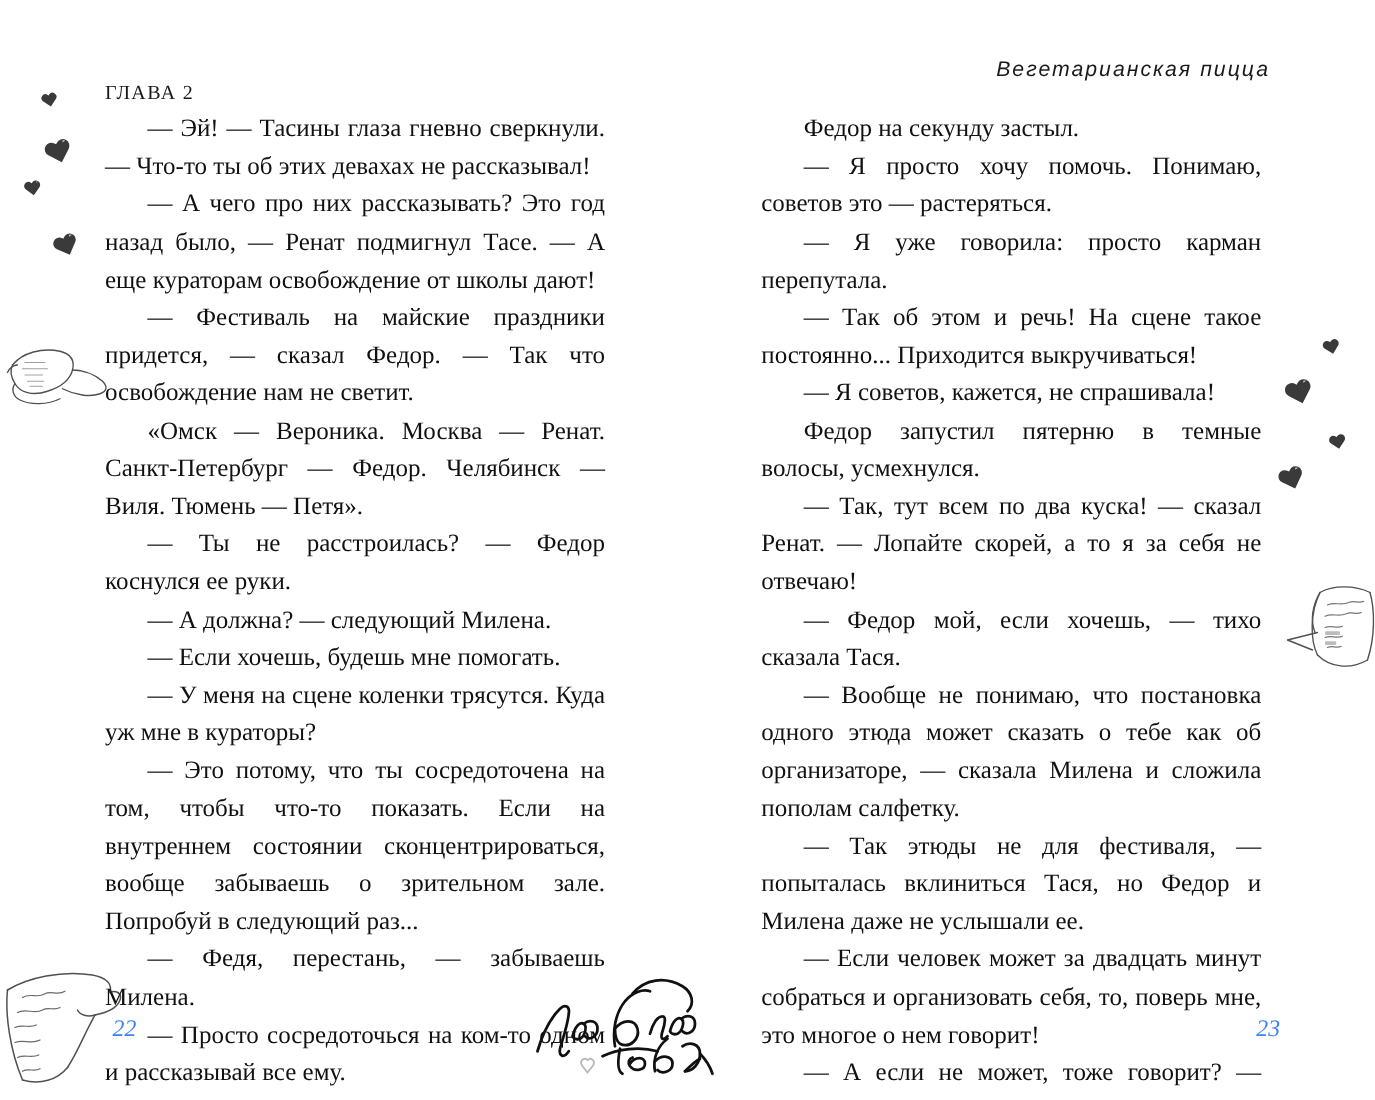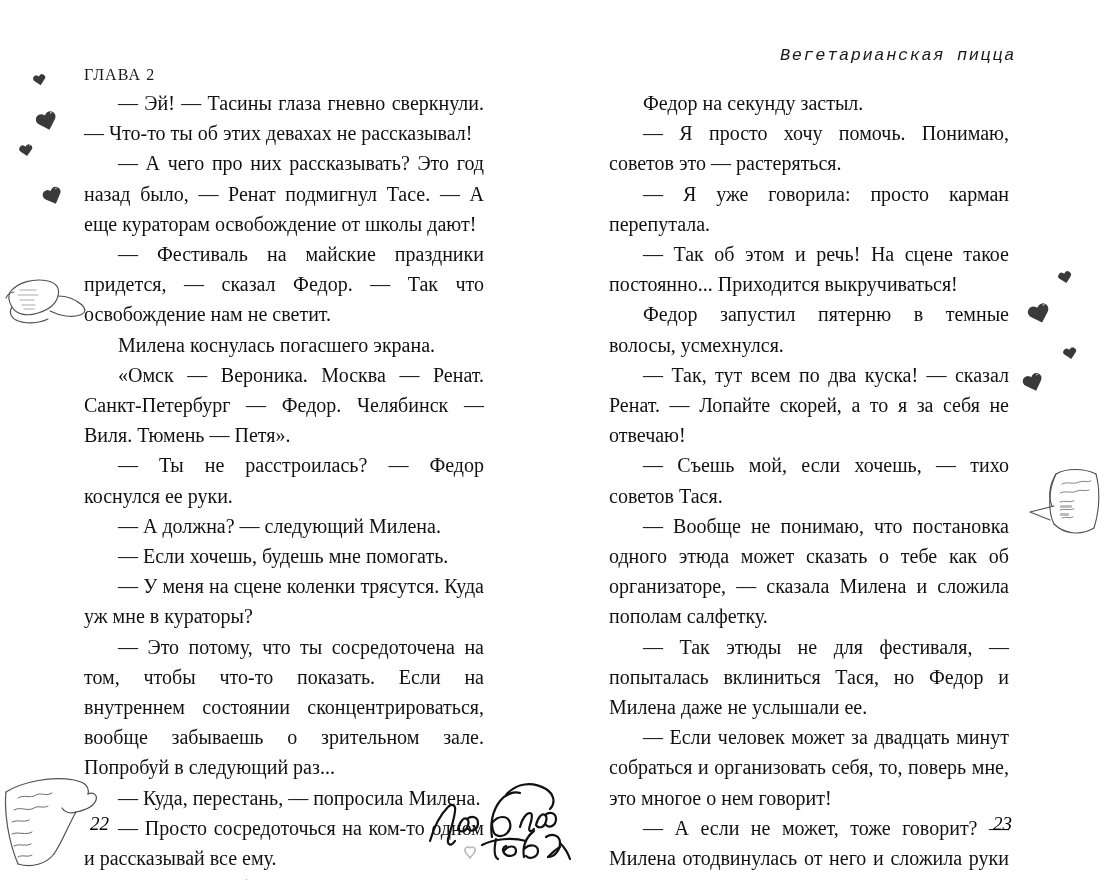--- a/index.html
+++ b/index.html
@@ -28,21 +28,21 @@
   .running-head.left {
     left: 84px;
     letter-spacing: 1.1px;
     font-variant: small-caps;
     font-size: 16px;
     margin-top: 20px;
   }
   .running-head.right {
     right: 84px;
     font-style: italic;
-    font-family: Liberation Mono, monospace;
+    font-family: Liberation Sans, sans-serif;
     font-size: 17px;
     letter-spacing: 1.6px;
   }
 
   
   .col {
     position: absolute;
     top: 88px;
     width: 400px;
     text-align: justify;
@@ -58,25 +58,25 @@
     margin: 0;
     text-indent: 34px;
   }
 
   
   .folio {
     position: absolute;
     bottom: 45px;
     font-style: italic;
     font-size: 19px;
-    color: #000000;
+    color: #3b82f6;
     font-family: "Liberation Serif", "DejaVu Serif", serif;
   }
   .folio.left  { left: 90px; }
-  .folio.right { right: 88px; margin-top: 32px; }
+  .folio.right { right: 76px; margin-top: 32px; }
 
   
   .heart {
     position: absolute;
     color: #3a3a3a;
     line-height: 1;
     user-select: none;
   }
   .heart svg { display: block; }
 
@@ -102,40 +102,40 @@
 
 <div class="page">
 
   <div class="running-head left">ГЛАВА 2</div>
   <div class="running-head right">Вегетарианская пицца</div>
 
   <div class="col left">
     <p>— Эй! — Тасины глаза гневно сверкнули. — Что-то ты об этих девахах не рассказывал!</p>
     <p>— А чего про них рассказывать? Это год назад было, — Ренат подмигнул Тасе. — А еще кураторам освобождение от школы дают!</p>
     <p>— Фестиваль на майские праздники придется, — сказал Федор. — Так что освобождение нам не светит.</p>
-    <p>Милена коснулась погасшего экрана.</p>
     <p>«Омск — Вероника. Москва — Ренат. Санкт-Петербург — Федор. Челябинск — Виля. Тюмень — Петя».</p>
     <p>— Ты не расстроилась? — Федор коснулся ее руки.</p>
     <p>— А должна? — следующий Милена.</p>
     <p>— Если хочешь, будешь мне помогать.</p>
     <p>— У меня на сцене коленки трясутся. Куда уж мне в кураторы?</p>
     <p>— Это потому, что ты сосредоточена на том, чтобы что-то показать. Если на внутреннем состоянии сконцентрироваться, вообще забываешь о зрительном зале. Попробуй в следующий раз...</p>
-    <p>— Куда, перестань, — попросила Милена.</p>
+    <p>— Федя, перестань, — забываешь Милена.</p>
     <p>— Просто сосредоточься на ком-то одном и рассказывай все ему.</p>
     <p>— Какие еще будут предложения?</p>
   </div>
 
   <div class="col right">
     <p>Федор на секунду застыл.</p>
     <p>— Я просто хочу помочь. Понимаю, советов это — растеряться.</p>
     <p>— Я уже говорила: просто карман перепутала.</p>
     <p>— Так об этом и речь! На сцене такое постоянно... Приходится выкручиваться!</p>
+    <p>— Я советов, кажется, не спрашивала!</p>
     <p>Федор запустил пятерню в темные волосы, усмехнулся.</p>
     <p>— Так, тут всем по два куска! — сказал Ренат. — Лопайте скорей, а то я за себя не отвечаю!</p>
-    <p>— Съешь мой, если хочешь, — тихо советов Тася.</p>
+    <p>— Федор мой, если хочешь, — тихо сказала Тася.</p>
     <p>— Вообще не понимаю, что постановка одного этюда может сказать о тебе как об организаторе, — сказала Милена и сложила пополам салфетку.</p>
     <p>— Так этюды не для фестиваля, — попыталась вклиниться Тася, но Федор и Милена даже не услышали ее.</p>
     <p>— Если человек может за двадцать минут собраться и организовать себя, то, поверь мне, это многое о нем говорит!</p>
     <p>— А если не может, тоже говорит? — Милена отодвинулась от него и сложила руки на груди. — Ясно!</p>
   </div>
 
   <div class="folio left">22</div>
   <div class="folio right">23</div>
 
   <div class="heart" style="left:32px; top:72px; transform:rotate(-12deg);">

